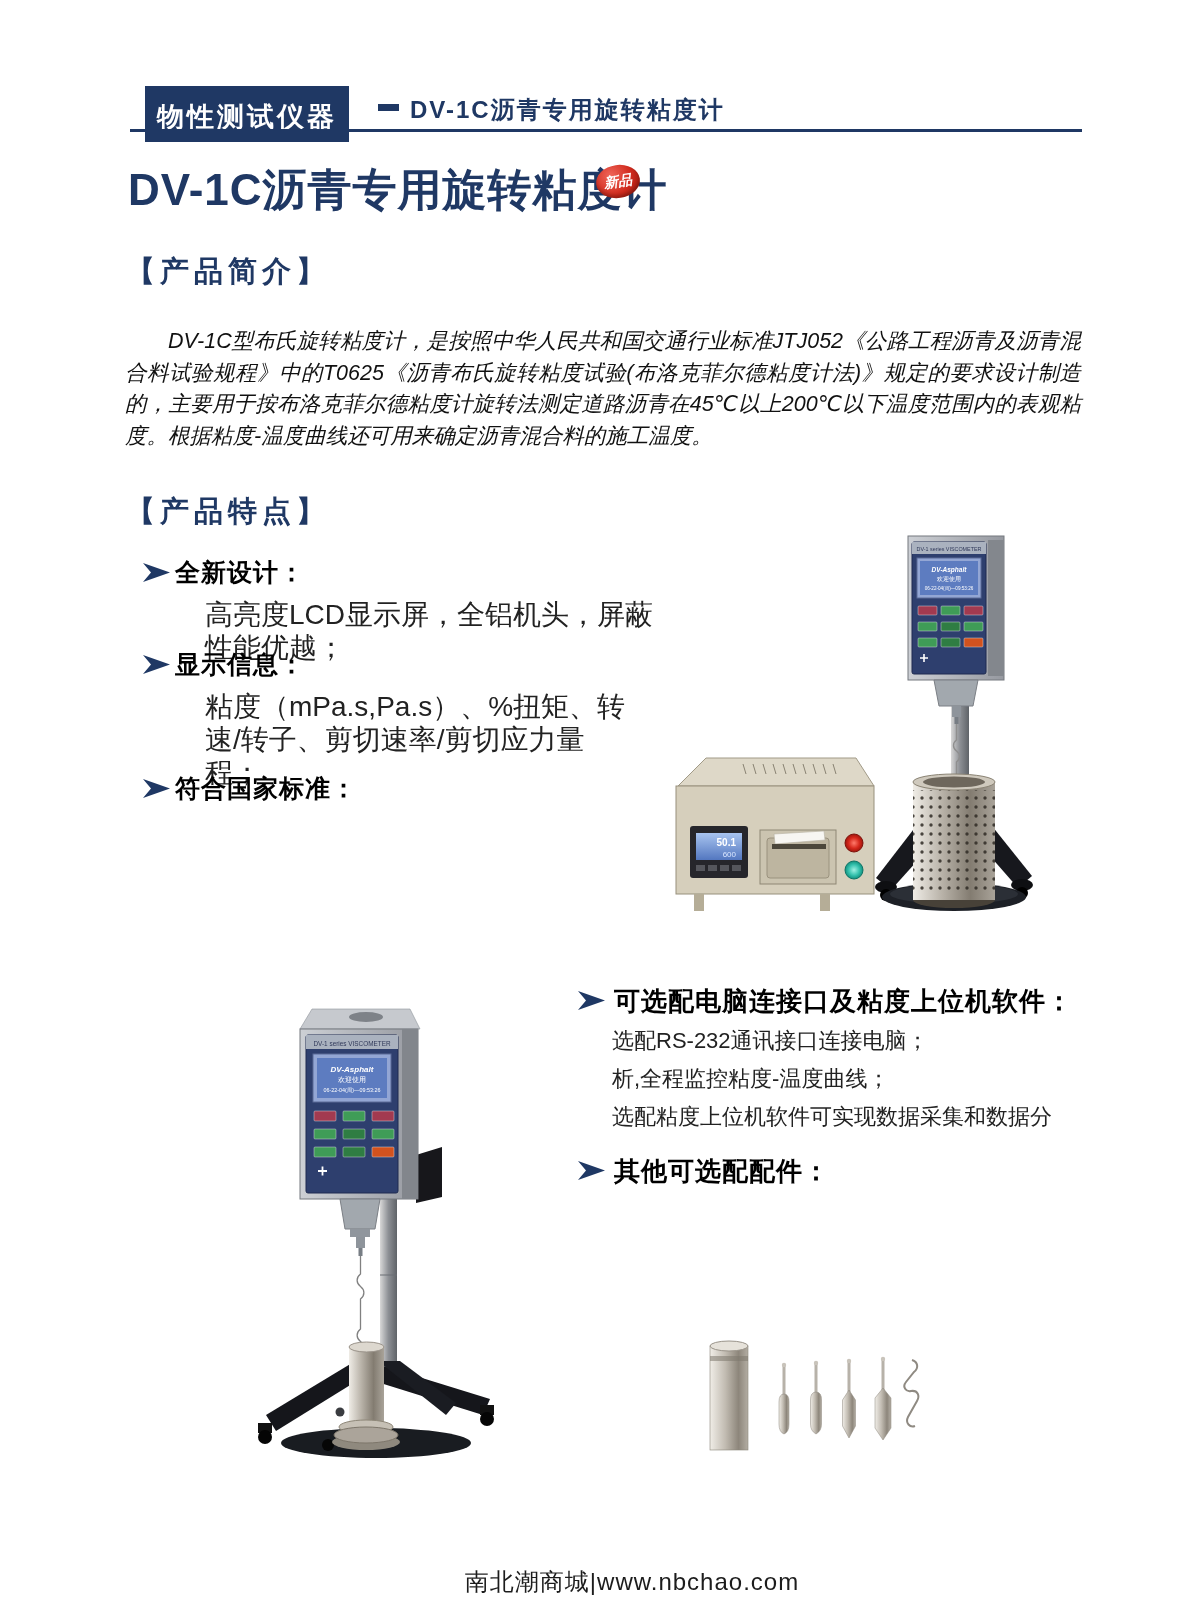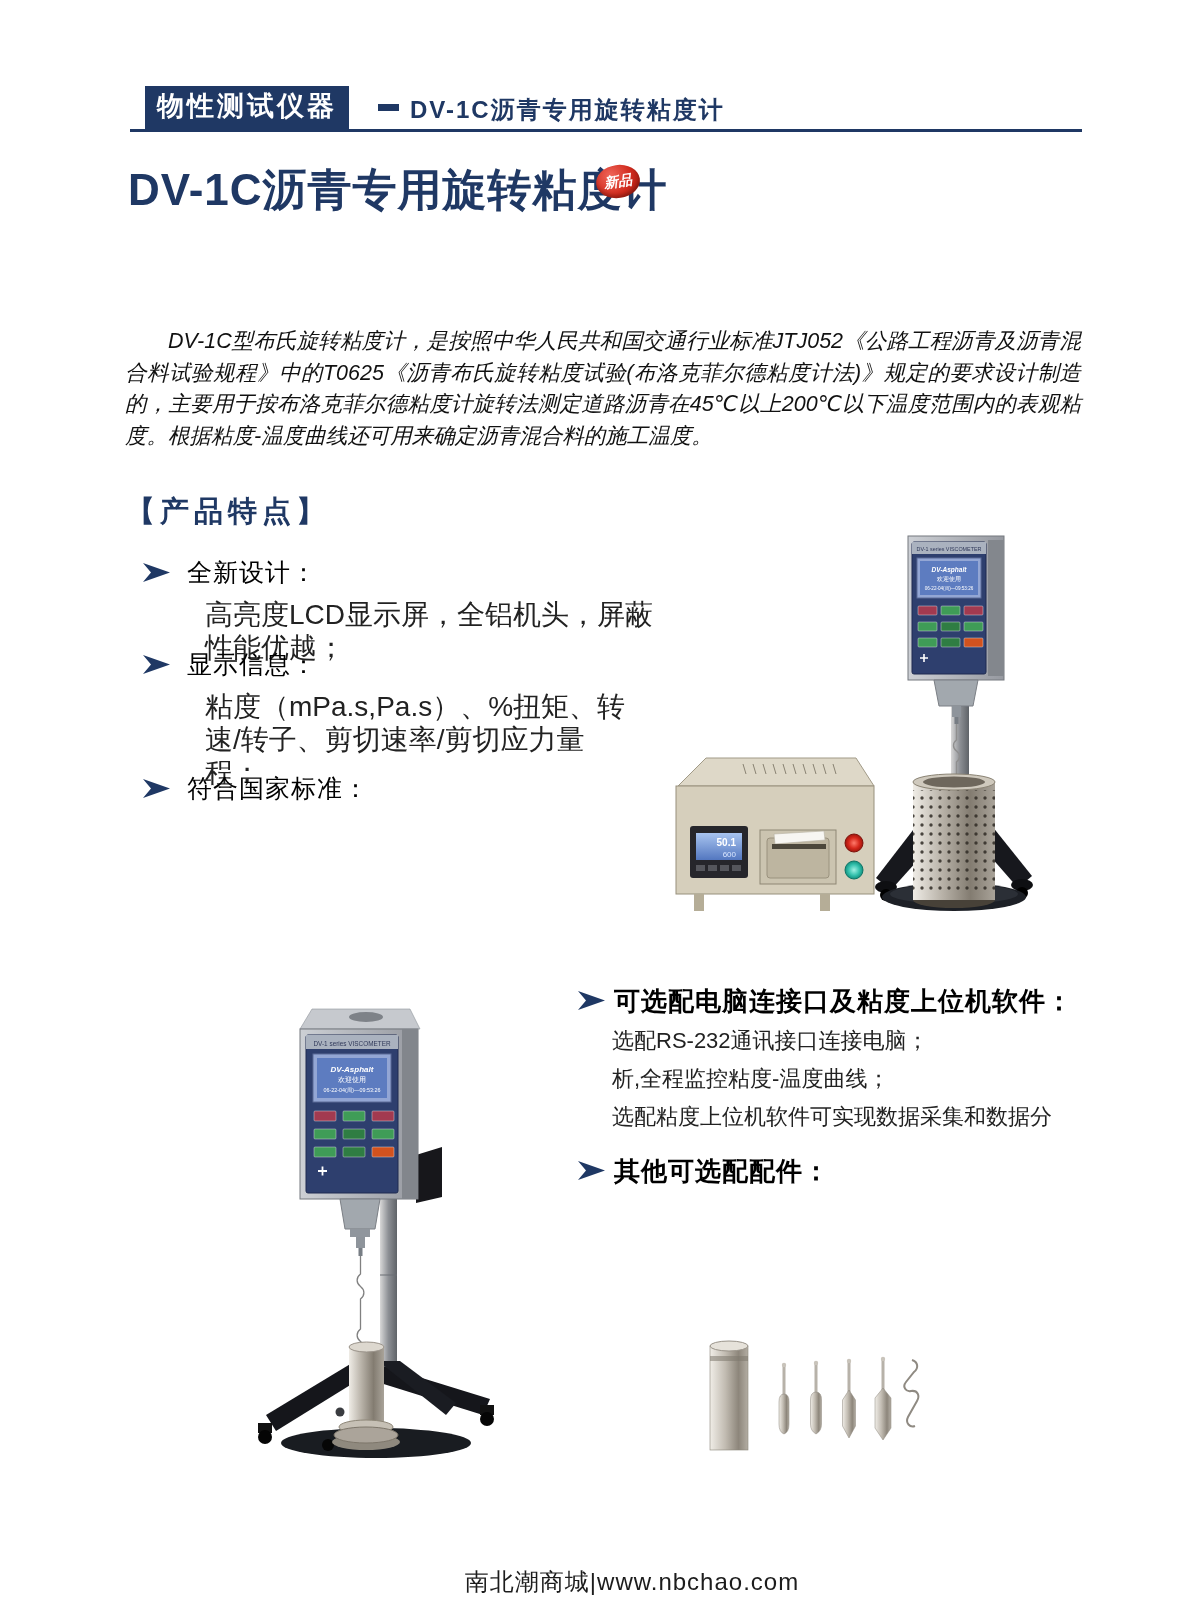--- a/index.html
+++ b/index.html
@@ -2,41 +2,41 @@
 <html><head>
 <meta charset="utf-8">
 <style>
   html,body{margin:0;padding:0;background:#fff;}
   .page{position:relative;width:1200px;height:1616px;background:#ffffff;overflow:hidden;
         font-family:"Liberation Sans","DejaVu Sans",sans-serif;color:#1a1a1a;}
   .abs{position:absolute;}
 
   
   .hdr-badge{left:145px;top:86px;background:#1f3864;color:#ffffff;font-size:27px;font-weight:bold;
-             letter-spacing:3px;padding:2px 12px 7px 12px;}
+             letter-spacing:3px;padding:13px 12px 7px 12px;}
   .hdr-dash{left:378px;top:104px;width:21px;height:7px;background:#1f3864;}
   .hdr-sub{left:410px;top:94px;font-size:24px;font-weight:bold;color:#1f3864;letter-spacing:2px;}
   .hdr-rule{left:130px;top:129px;width:952px;height:3px;background:#1f3864;}
 
   
   .main-title{left:128px;top:161px;font-size:44px;font-weight:bold;color:#1f3864;letter-spacing:1px;}
   .new-badge{left:596px;top:165px;width:44px;height:33px;border-radius:50%;
              background:radial-gradient(circle at 35% 30%,#f0665a,#d12b1e 55%,#8f130a);
              color:#fff;font-size:14px;font-weight:bold;font-style:italic;
              display:flex;align-items:center;justify-content:center;transform:rotate(-8deg);
              box-shadow:inset 0 -3px 4px rgba(0,0,0,.25);}
 
   .section-heading{font-size:29px;font-weight:bold;color:#1f3864;letter-spacing:5px;}
 
   .intro-body{left:125px;top:326px;width:956px;font-size:21.5px;line-height:31.5px;color:#111;
               text-align:justify;text-indent:2em;font-style:italic;}
 
   .feat-item{display:flex;align-items:flex-start;}
   .arrow-ic{flex:0 0 auto;margin-top:5px;}
-  .feat-title{font-size:25px;font-weight:normal;color:#000;margin-left:17px;letter-spacing:1px;}
+  .feat-title{font-size:25px;font-weight:bold;color:#000;margin-left:5px;letter-spacing:1px;}
   .feat-body{font-size:28px;line-height:33px;color:#222;margin-left:28px;}
   .opt-title{font-size:26px;font-weight:bold;color:#000;margin-left:9px;letter-spacing:1px;text-align:right;}
   .opt-line{font-size:22px;line-height:38px;color:#222;}
 
   .footer{left:0;top:1566px;width:1200px;text-align:center;font-size:24px;color:#1c1c1c;letter-spacing:1px;padding-left:32px;}
 
   svg text{font-family:"Liberation Sans","DejaVu Sans",sans-serif;}
 </style>
 </head>
 <body>
@@ -44,20 +44,21 @@
 <div class="page">
 
   <div class="abs hdr-badge">物性测试仪器</div>
   <div class="abs hdr-dash"></div>
   <div class="abs hdr-sub">DV-1C沥青专用旋转粘度计</div>
   <div class="abs hdr-rule"></div>
 
   <div class="abs main-title">DV-1C沥青专用旋转粘度计</div>
   <div class="abs new-badge">新品</div>
 
+  <div class="abs section-heading" style="left:126px;top:252px">【产品简介】</div>
   <div class="abs intro-body">DV-1C型布氏旋转粘度计，是按照中华人民共和国交通行业标准JTJ052《公路工程沥青及沥青混合料试验规程》中的T0625《沥青布氏旋转粘度试验(布洛克菲尔德粘度计法)》规定的要求设计制造的，主要用于按布洛克菲尔德粘度计旋转法测定道路沥青在45℃以上200℃以下温度范围内的表观粘度。根据粘度-温度曲线还可用来确定沥青混合料的施工温度。</div>
 
   <div class="abs section-heading" style="left:126px;top:492px">【产品特点】</div>
 
   <div class="abs feat-item" style="left:143px;top:556px">
     <svg class="arrow-ic" width="27" height="23" viewBox="0 0 27 23">
       <polygon points="0,2 27,11.5 0,21 8,11.5" fill="#1f3864"></polygon>
       </svg>
     <span class="feat-title">全新设计：</span>
   </div>

